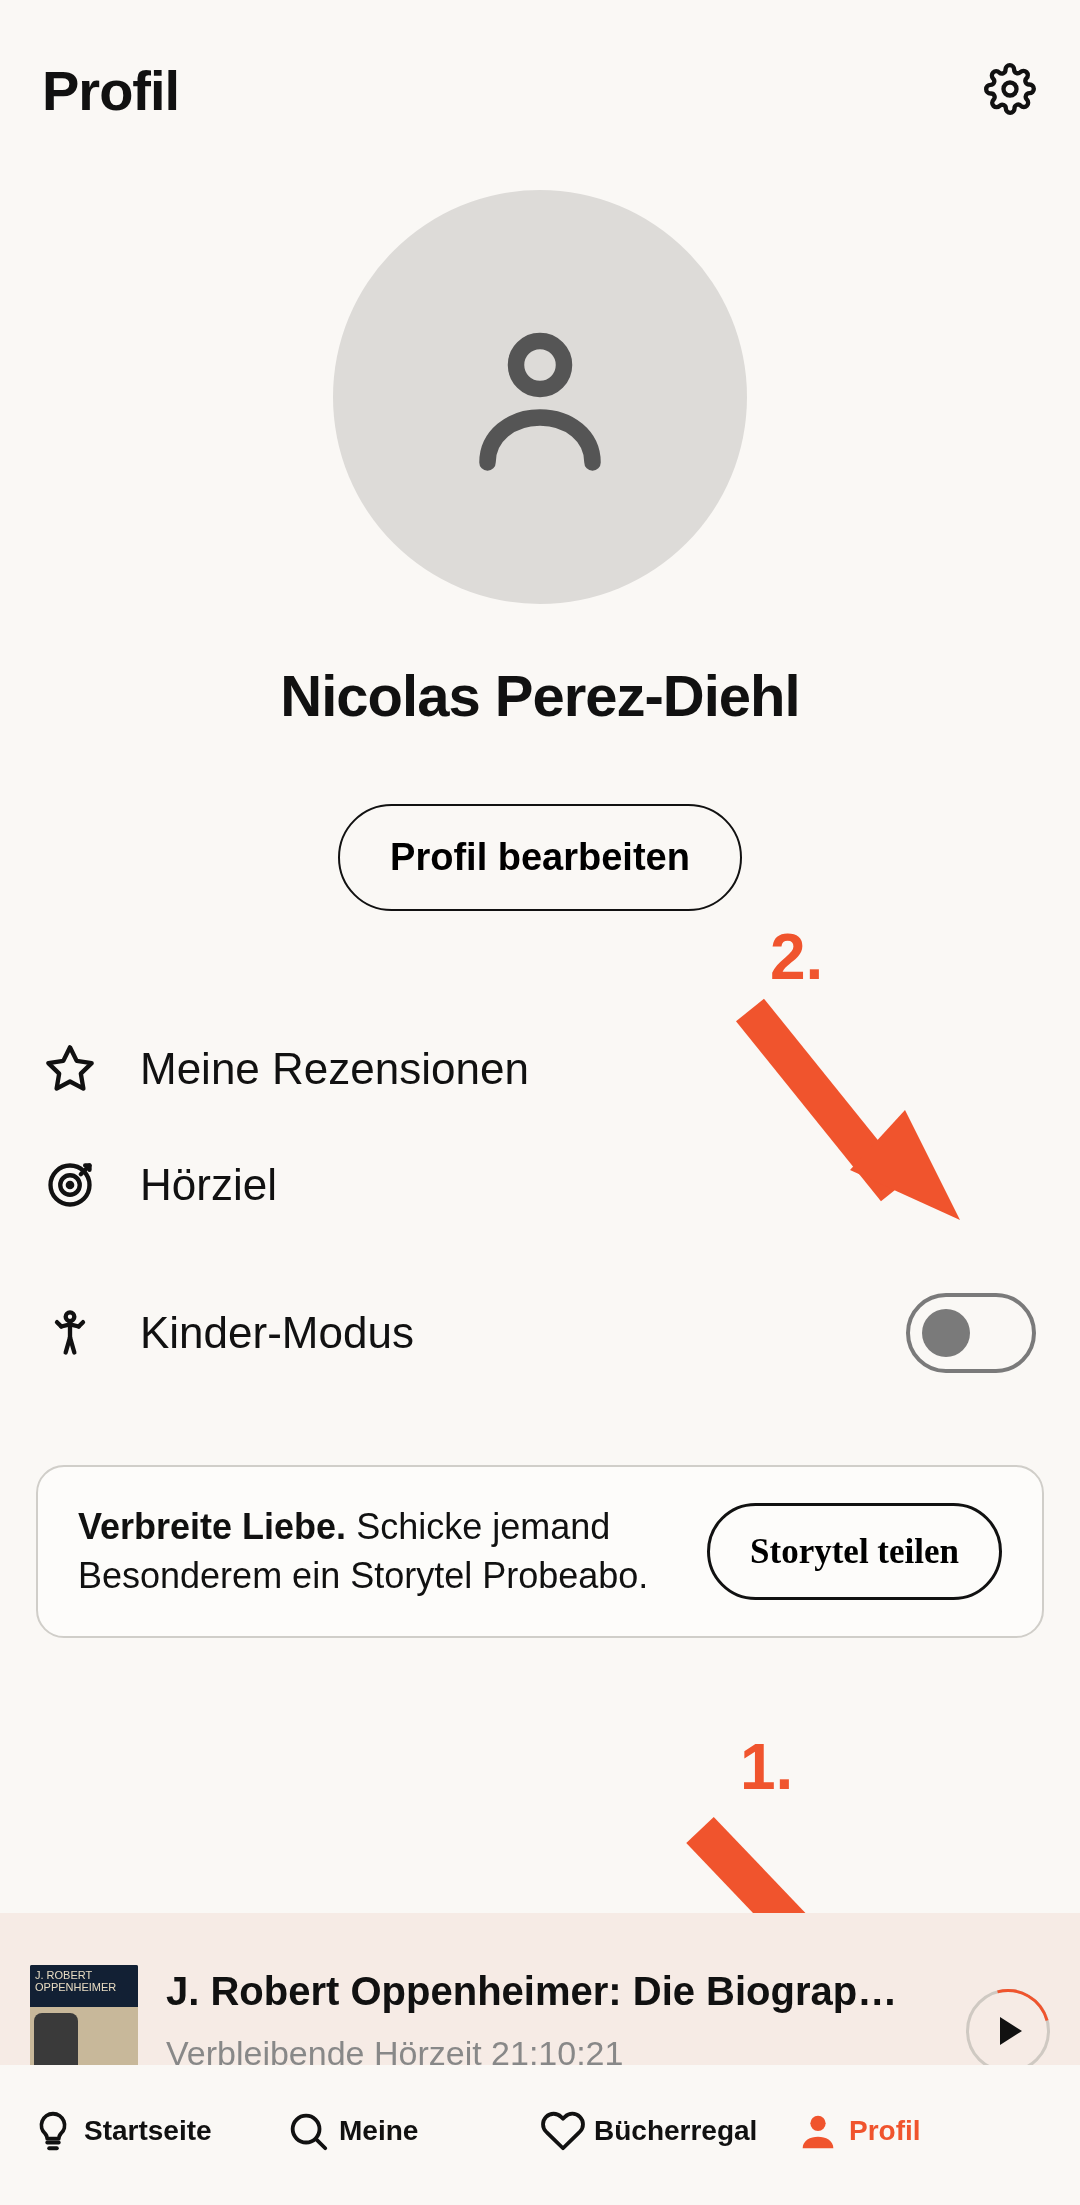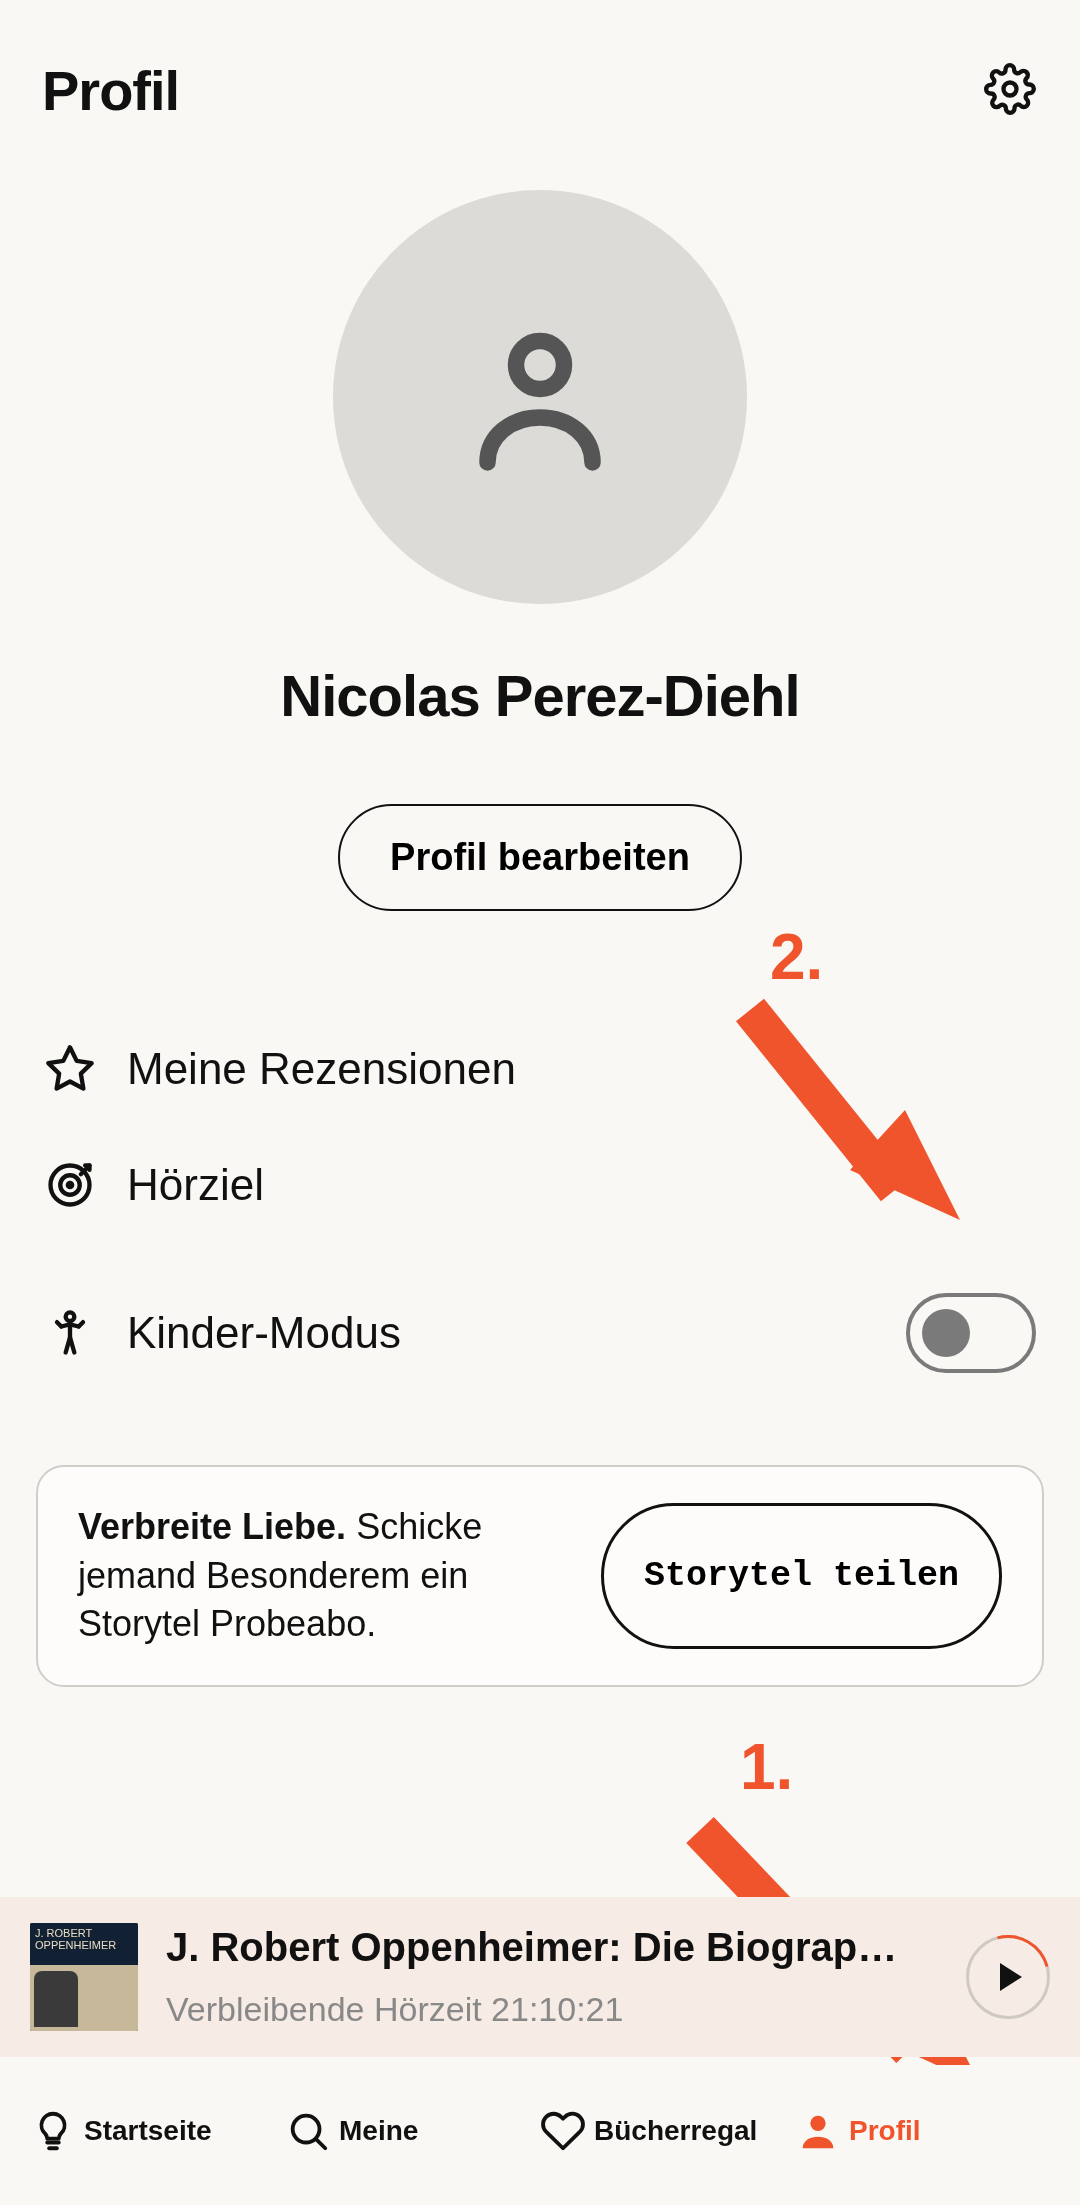--- a/index.html
+++ b/index.html
@@ -75,21 +75,21 @@
     font-family: inherit;
   }
   
   .menu-list {
     margin-top: 100px;
     padding: 0 44px;
   }
   .menu-row {
     display: flex;
     align-items: center;
-    gap: 31px;
+    gap: 44px;
     padding: 32px 0;
     cursor: pointer;
   }
   .menu-icon {
     width: 52px;
     height: 52px;
     flex: 0 0 52px;
     display: flex;
     align-items: center;
     justify-content: center;
@@ -136,42 +136,42 @@
   .share-text b { font-weight: 800; }
   .share-btn {
     border: 3px solid #111;
     background: transparent;
     border-radius: 999px;
     padding: 22px 40px;
     font-size: 35px;
     font-weight: 700;
     cursor: pointer;
     white-space: nowrap;
-    font-family: Liberation Mono, monospace;
+    font-family: Liberation Serif, serif;
   }
   
   .annotation {
     position: absolute;
     pointer-events: none;
   }
   .annotation-label {
     color: #f0542d;
     font-size: 64px;
     font-weight: 800;
     position: absolute;
   }
   
   .mini-player {
     position: absolute;
     left: 0; right: 0;
-    bottom: 148px;
+    bottom: 132px;
     height: 160px;
     background: #f6ebe5;
     display: flex;
-    align-items: center;
+    align-items: flex-end;
     padding: 0 30px;
     gap: 28px;
   }
   .cover {
     width: 108px;
     height: 108px;
     background: #2a3a4a;
     display: flex;
     flex-direction: column;
     overflow: hidden;

